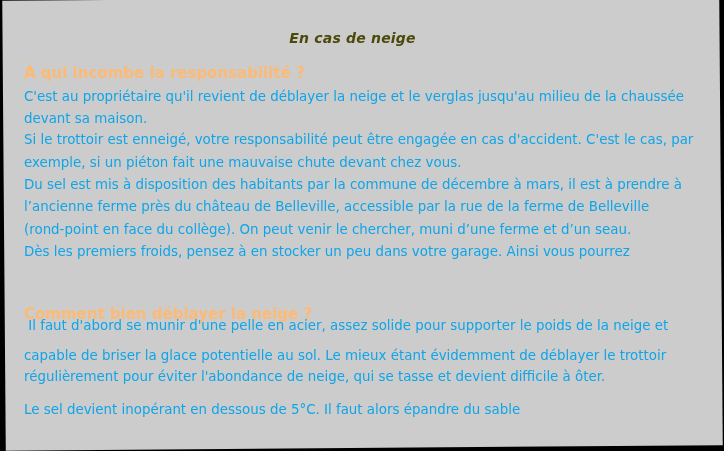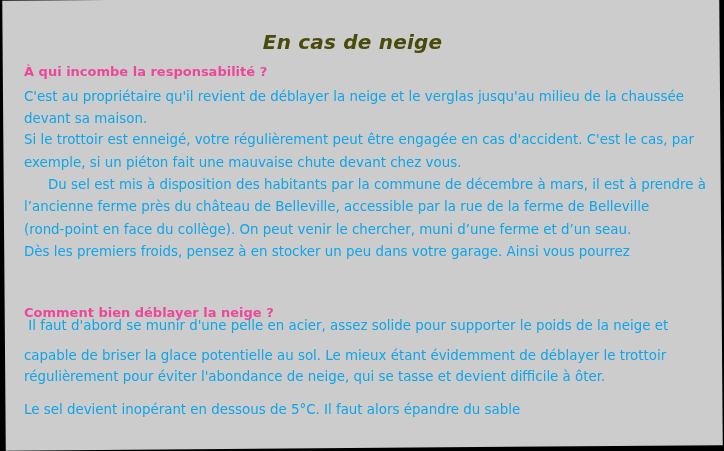--- a/index.html
+++ b/index.html
@@ -28,32 +28,32 @@
     height: 451px;
     font-family: "DejaVu Sans", sans-serif;
     color: #1a1a1a;
   }
   .title {
     position: absolute;
     left: 0;
     width: 705px;
     top: 30px;
     text-align: center;
-    font-size: 20px;
+    font-size: 14px;
     font-style: italic;
     font-weight: bold;
     color: #4a4a0a;
     letter-spacing: 0.2px;
   }
   .heading {
     position: absolute;
     left: 24px;
-    font-size: 13px;
+    font-size: 15px;
     font-weight: bold;
-    color: #ec4899;
+    color: #fdba74;
   }
   .para {
     position: absolute;
     left: 24px;
     width: 680px;
     font-size: 13.4px;
     color: #0ea5e9;
     white-space: pre;
   }
   .line {
@@ -67,23 +67,23 @@
 <div class="panel"></div>
 
 <div class="content">
   <div class="title">En cas de neige</div>
 
   <div class="heading" style="top:64px;">À qui incombe la responsabilité ?</div>
 
   <div class="para">
     <span class="line" style="position:absolute;top:89px;">C'est au propriétaire qu'il revient de déblayer la neige et le verglas jusqu'au milieu de la chaussée</span>
     <span class="line" style="position:absolute;top:111px;">devant sa maison.</span>
-    <span class="line" style="position:absolute;top:132px;">Si le trottoir est enneigé, votre régulièrement peut être engagée en cas d'accident. C'est le cas, par</span>
+    <span class="line" style="position:absolute;top:132px;">Si le trottoir est enneigé, votre responsabilité peut être engagée en cas d'accident. C'est le cas, par</span>
     <span class="line" style="position:absolute;top:155px;">exemple, si un piéton fait une mauvaise chute devant chez vous.</span>
-    <span class="line" style="position:absolute;top:177px;margin-left:24px;">Du sel est mis à disposition des habitants par la commune de décembre à mars, il est à prendre à</span>
+    <span class="line" style="position:absolute;top:177px;">Du sel est mis à disposition des habitants par la commune de décembre à mars, il est à prendre à</span>
     <span class="line" style="position:absolute;top:199px;">l’ancienne ferme près du château de Belleville, accessible par la rue de la ferme de Belleville</span>
     <span class="line" style="position:absolute;top:222px;">(rond-point en face du collège). On peut venir le chercher, muni d’une ferme et d’un seau.</span>
     <span class="line" style="position:absolute;top:244px;">Dès les premiers froids, pensez à en stocker un peu dans votre garage. Ainsi vous pourrez</span>
   </div>
 
   <div class="heading" style="top:293px;margin-top:12px;">Comment bien déblayer la neige ?</div>
 
   <div class="para">
     <span class="line" style="position:absolute;top:318px;"> Il faut d'abord se munir d'une pelle en acier, assez solide pour supporter le poids de la neige et</span>
     <span class="line" style="position:absolute;top:348px;text-align:right;">capable de briser la glace potentielle au sol. Le mieux étant évidemment de déblayer le trottoir</span>

